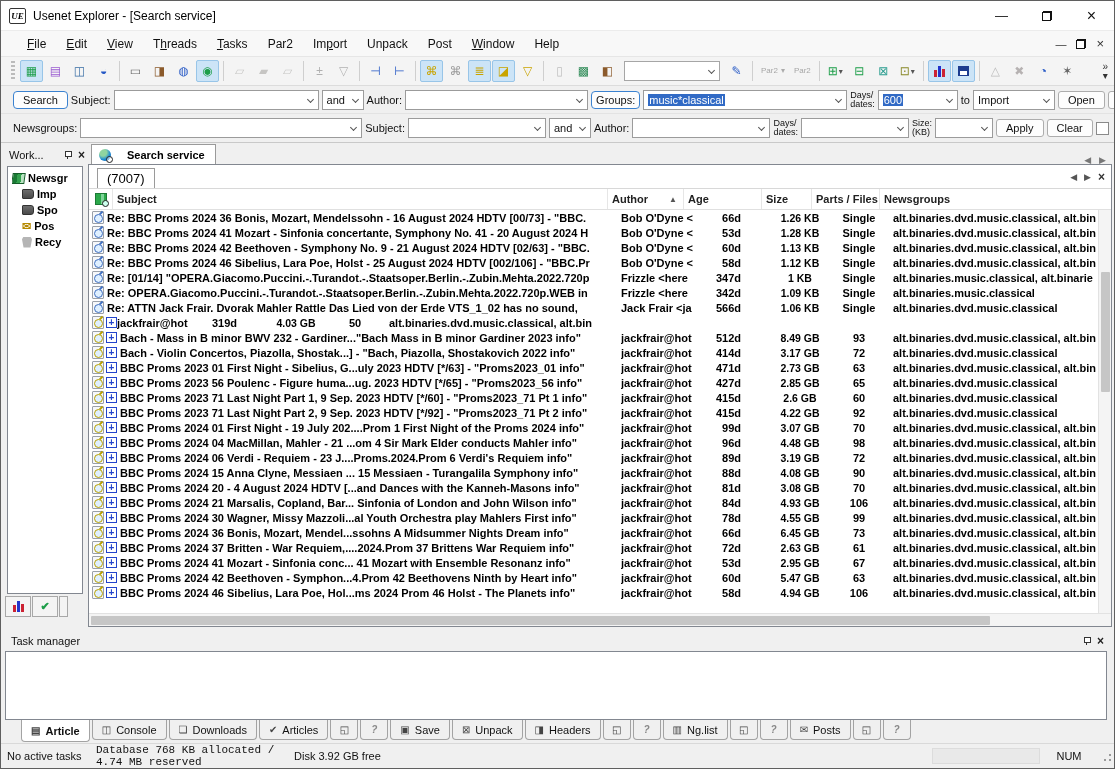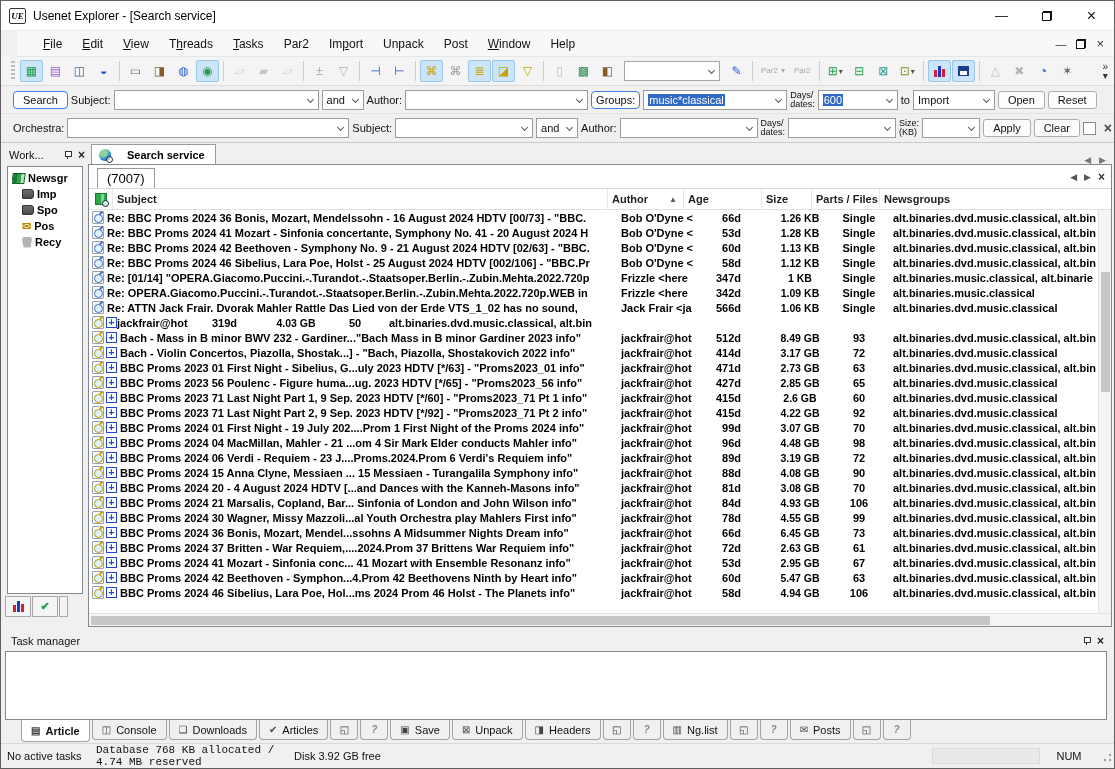--- a/index.html
+++ b/index.html
@@ -10,21 +10,21 @@
   .titlebar{position:absolute;left:0;top:0;right:0;height:30px;background:#ffffff;display:flex;align-items:center;padding-left:8px;border-bottom:1px solid #ececec;}
   .appicon{width:17px;height:16px;border:1px solid #333;border-radius:2px;font:italic bold 9px "Liberation Serif",serif;display:flex;align-items:center;justify-content:center;margin-right:7px;background:#fff;}
   .title-text{font-size:12px;color:#000;}
   .wctrls{margin-left:auto;display:flex;height:30px;}
   .wbtn{width:45px;height:30px;display:flex;align-items:center;justify-content:center;font-size:13px;color:#111;}
   .rest{position:relative;width:10px;height:10px;display:inline-block;}
   .rest::before{content:"";position:absolute;right:0;top:0;width:7px;height:7px;border:1px solid #111;}
   .rest::after{content:"";position:absolute;left:0;bottom:0;width:7px;height:7px;border:1px solid #111;background:#fff;}
 
   
-  .menubar{position:absolute;left:16px;top:30px;right:0;height:26px;background:#f8f8f8;display:flex;align-items:center;padding-left:16px;border-bottom:1px solid #e6e6e6;}
+  .menubar{position:absolute;left:0;top:30px;right:0;height:26px;background:#f8f8f8;display:flex;align-items:center;padding-left:16px;border-bottom:1px solid #e6e6e6;}
   .menu-item{padding:4px 10px;font-size:12px;color:#111;}
   .menu-item u{text-decoration:underline;}
   .mdictrls{margin-left:auto;display:flex;align-items:center;gap:10px;padding-right:10px;color:#333;font-size:11px;}
 
   
   .toolbar{position:absolute;left:0;top:56px;right:0;height:29px;background:#f4f4f4;border-bottom:1px solid #dcdcdc;display:flex;align-items:center;padding-left:10px;gap:1px;overflow:hidden;}
   .grip{width:4px;height:20px;margin-right:4px;background:repeating-linear-gradient(#bbb 0 2px,transparent 2px 4px);}
   .tbtn{min-width:23px;height:22px;display:flex;align-items:center;justify-content:center;border:1px solid transparent;border-radius:2px;font-size:12px;cursor:default;position:relative;}
   .tbtn.checked{background:#cce4f7;border-color:#98c5e8;}
   .tbtn.disabled{opacity:.38;filter:grayscale(.9);}
@@ -325,41 +325,41 @@
     <span class="combo" style="width:42px">
         <span>and</span>
         <span class="chev"></span>
       </span>
     <span class="lbl">Author:</span>
     <span class="combo" style="width:183px">
         <span></span>
         <span class="chev"></span>
       </span>
     <button class="btn primary" style="padding:2px 4px">Groups:</button>
-    <span class="combo" style="width:144px">
+    <span class="combo" style="width:204px">
         <span class="sel">music*classical</span>
         <span class="chev"></span>
       </span>
     <span class="lbl2"><span>Days/</span><br><span>dates:</span></span>
     <span class="combo" style="width:80px">
         <span class="sel">600</span>
         <span class="chev"></span>
       </span>
     <span class="lbl">to</span>
     <span class="combo" style="width:82px">
         <span>Import</span>
         <span class="chev"></span>
       </span>
     <button class="btn">Open</button>
     <button class="btn">Reset</button>
 
   </div>
 
   <div class="srow" id="srow2">
-    <span class="lbl">Orchestra:</span>
+    <span class="lbl">Newsgroups:</span>
     <span class="combo" style="width:282px">
         <span></span>
         <span class="chev"></span>
       </span>
     <span class="lbl">Subject:</span>
     <span class="combo" style="width:138px">
         <span></span>
         <span class="chev"></span>
       </span>
     <span class="combo" style="width:42px">

